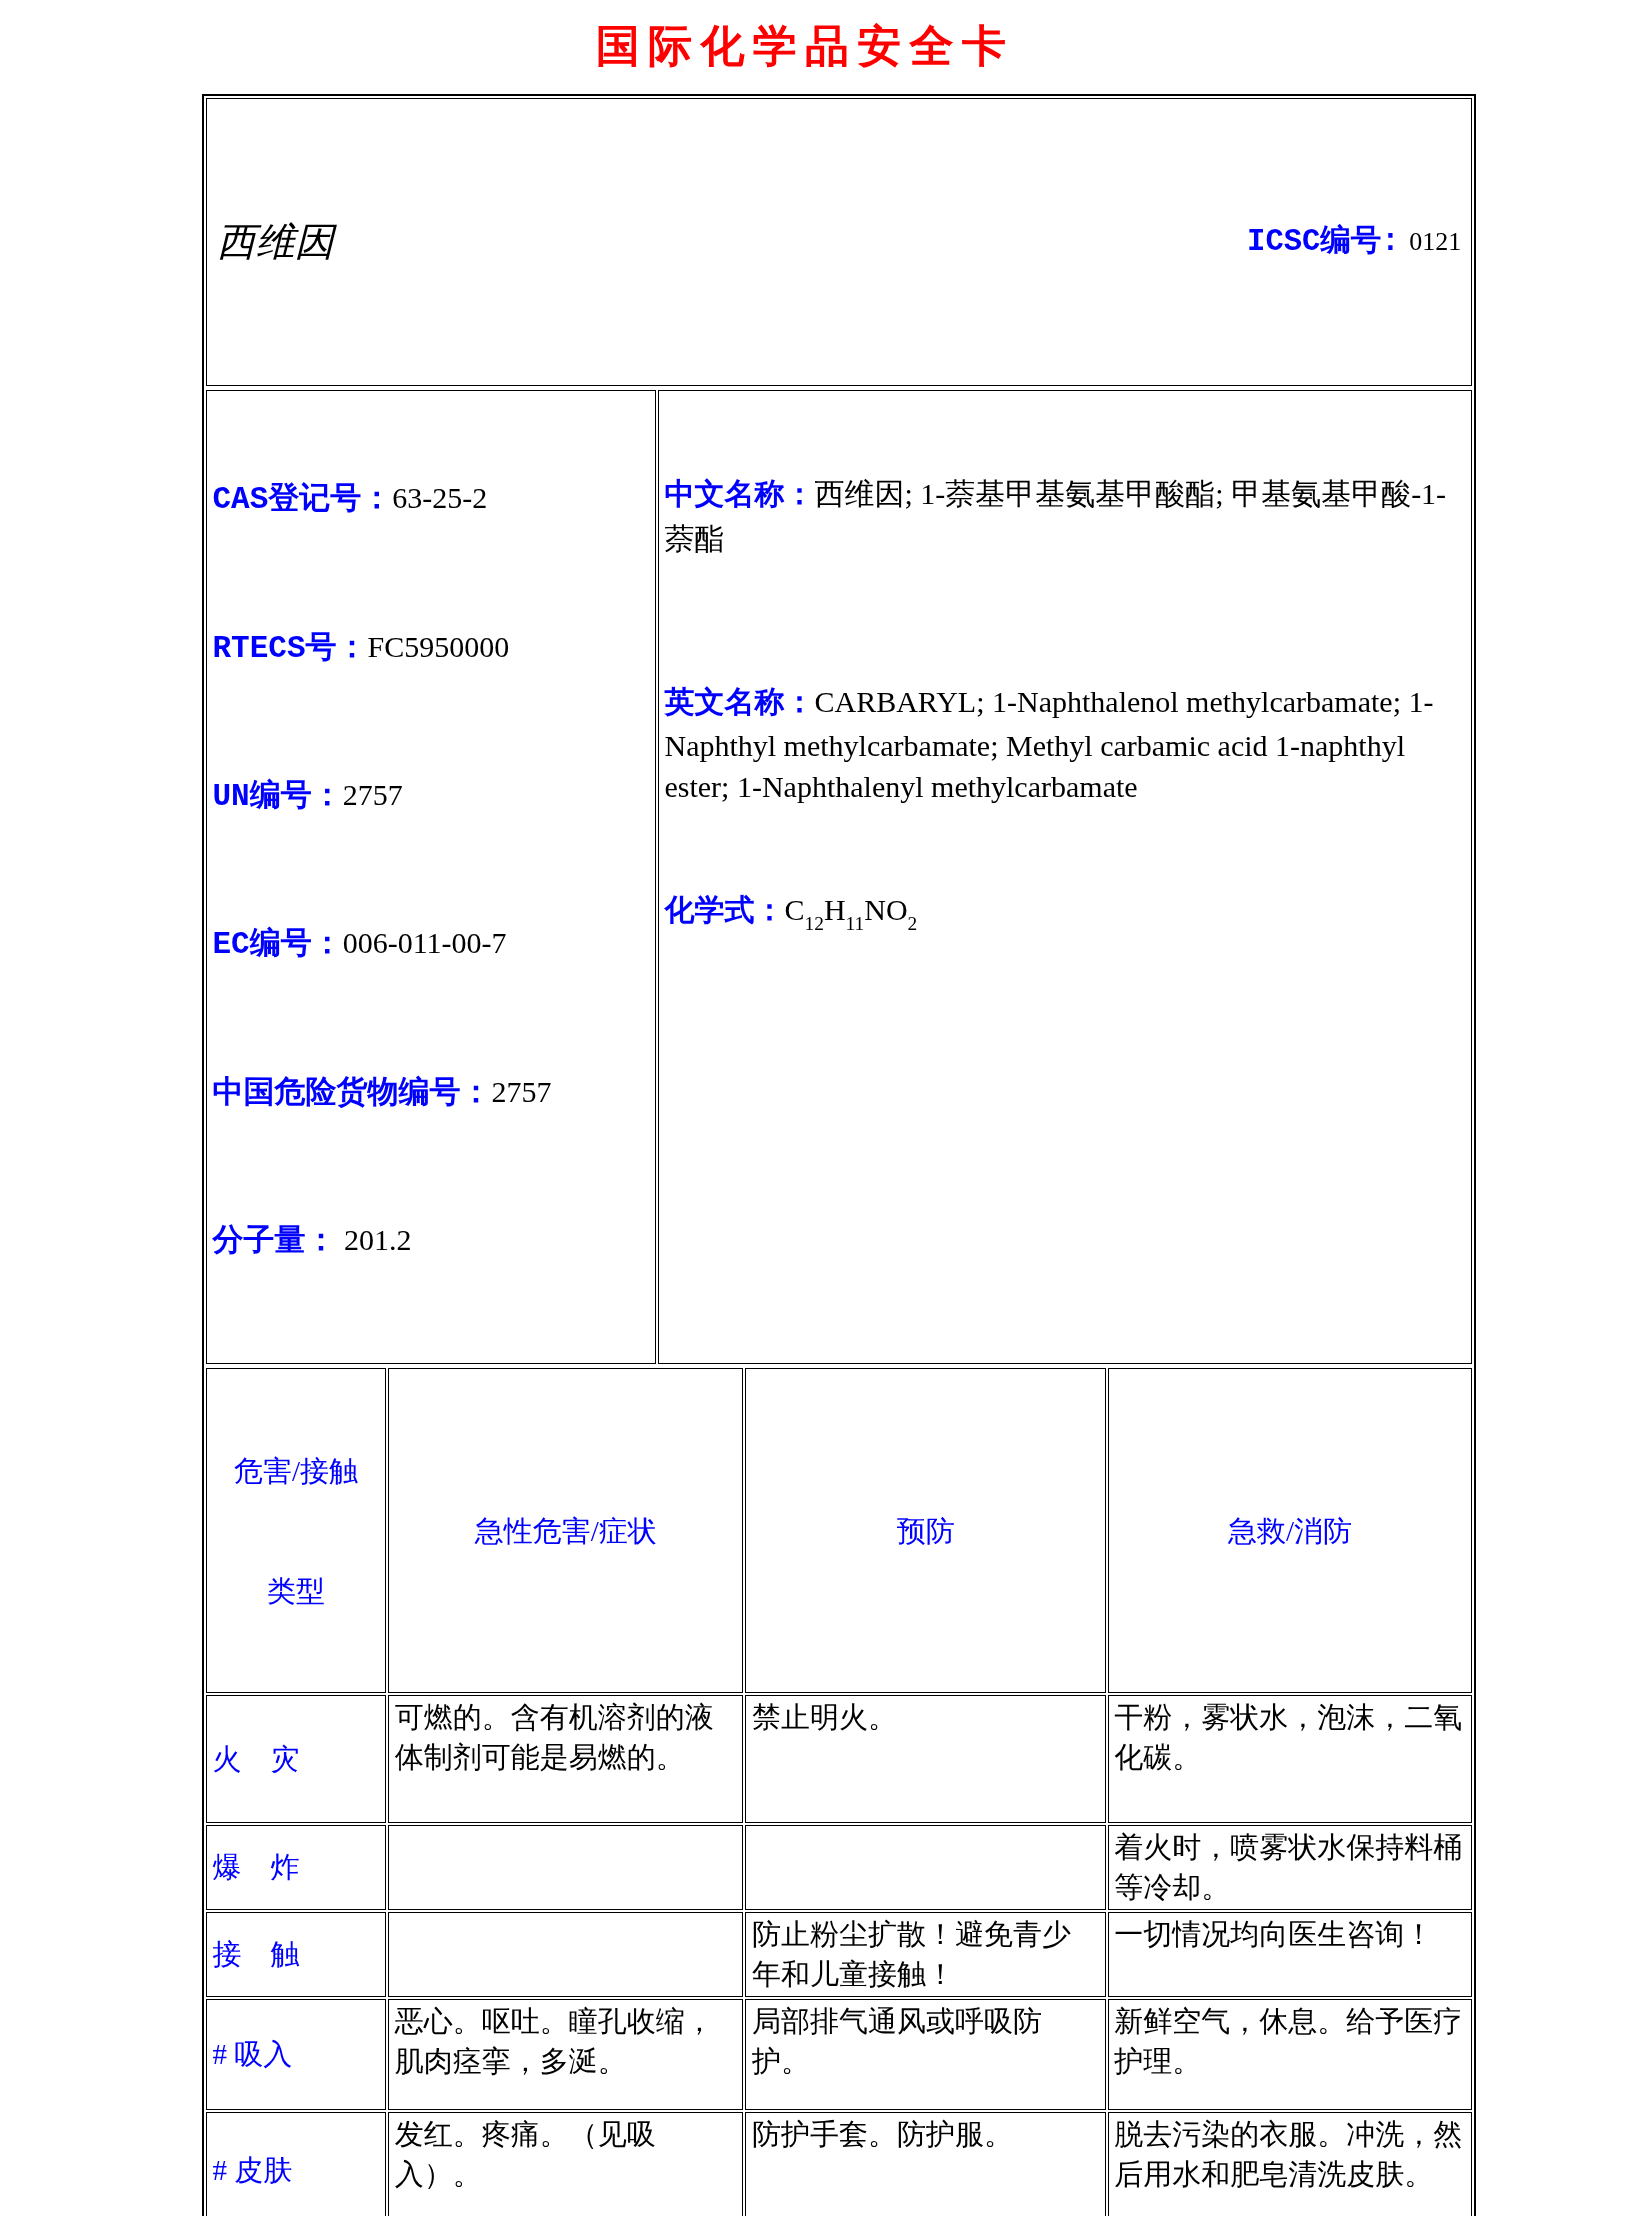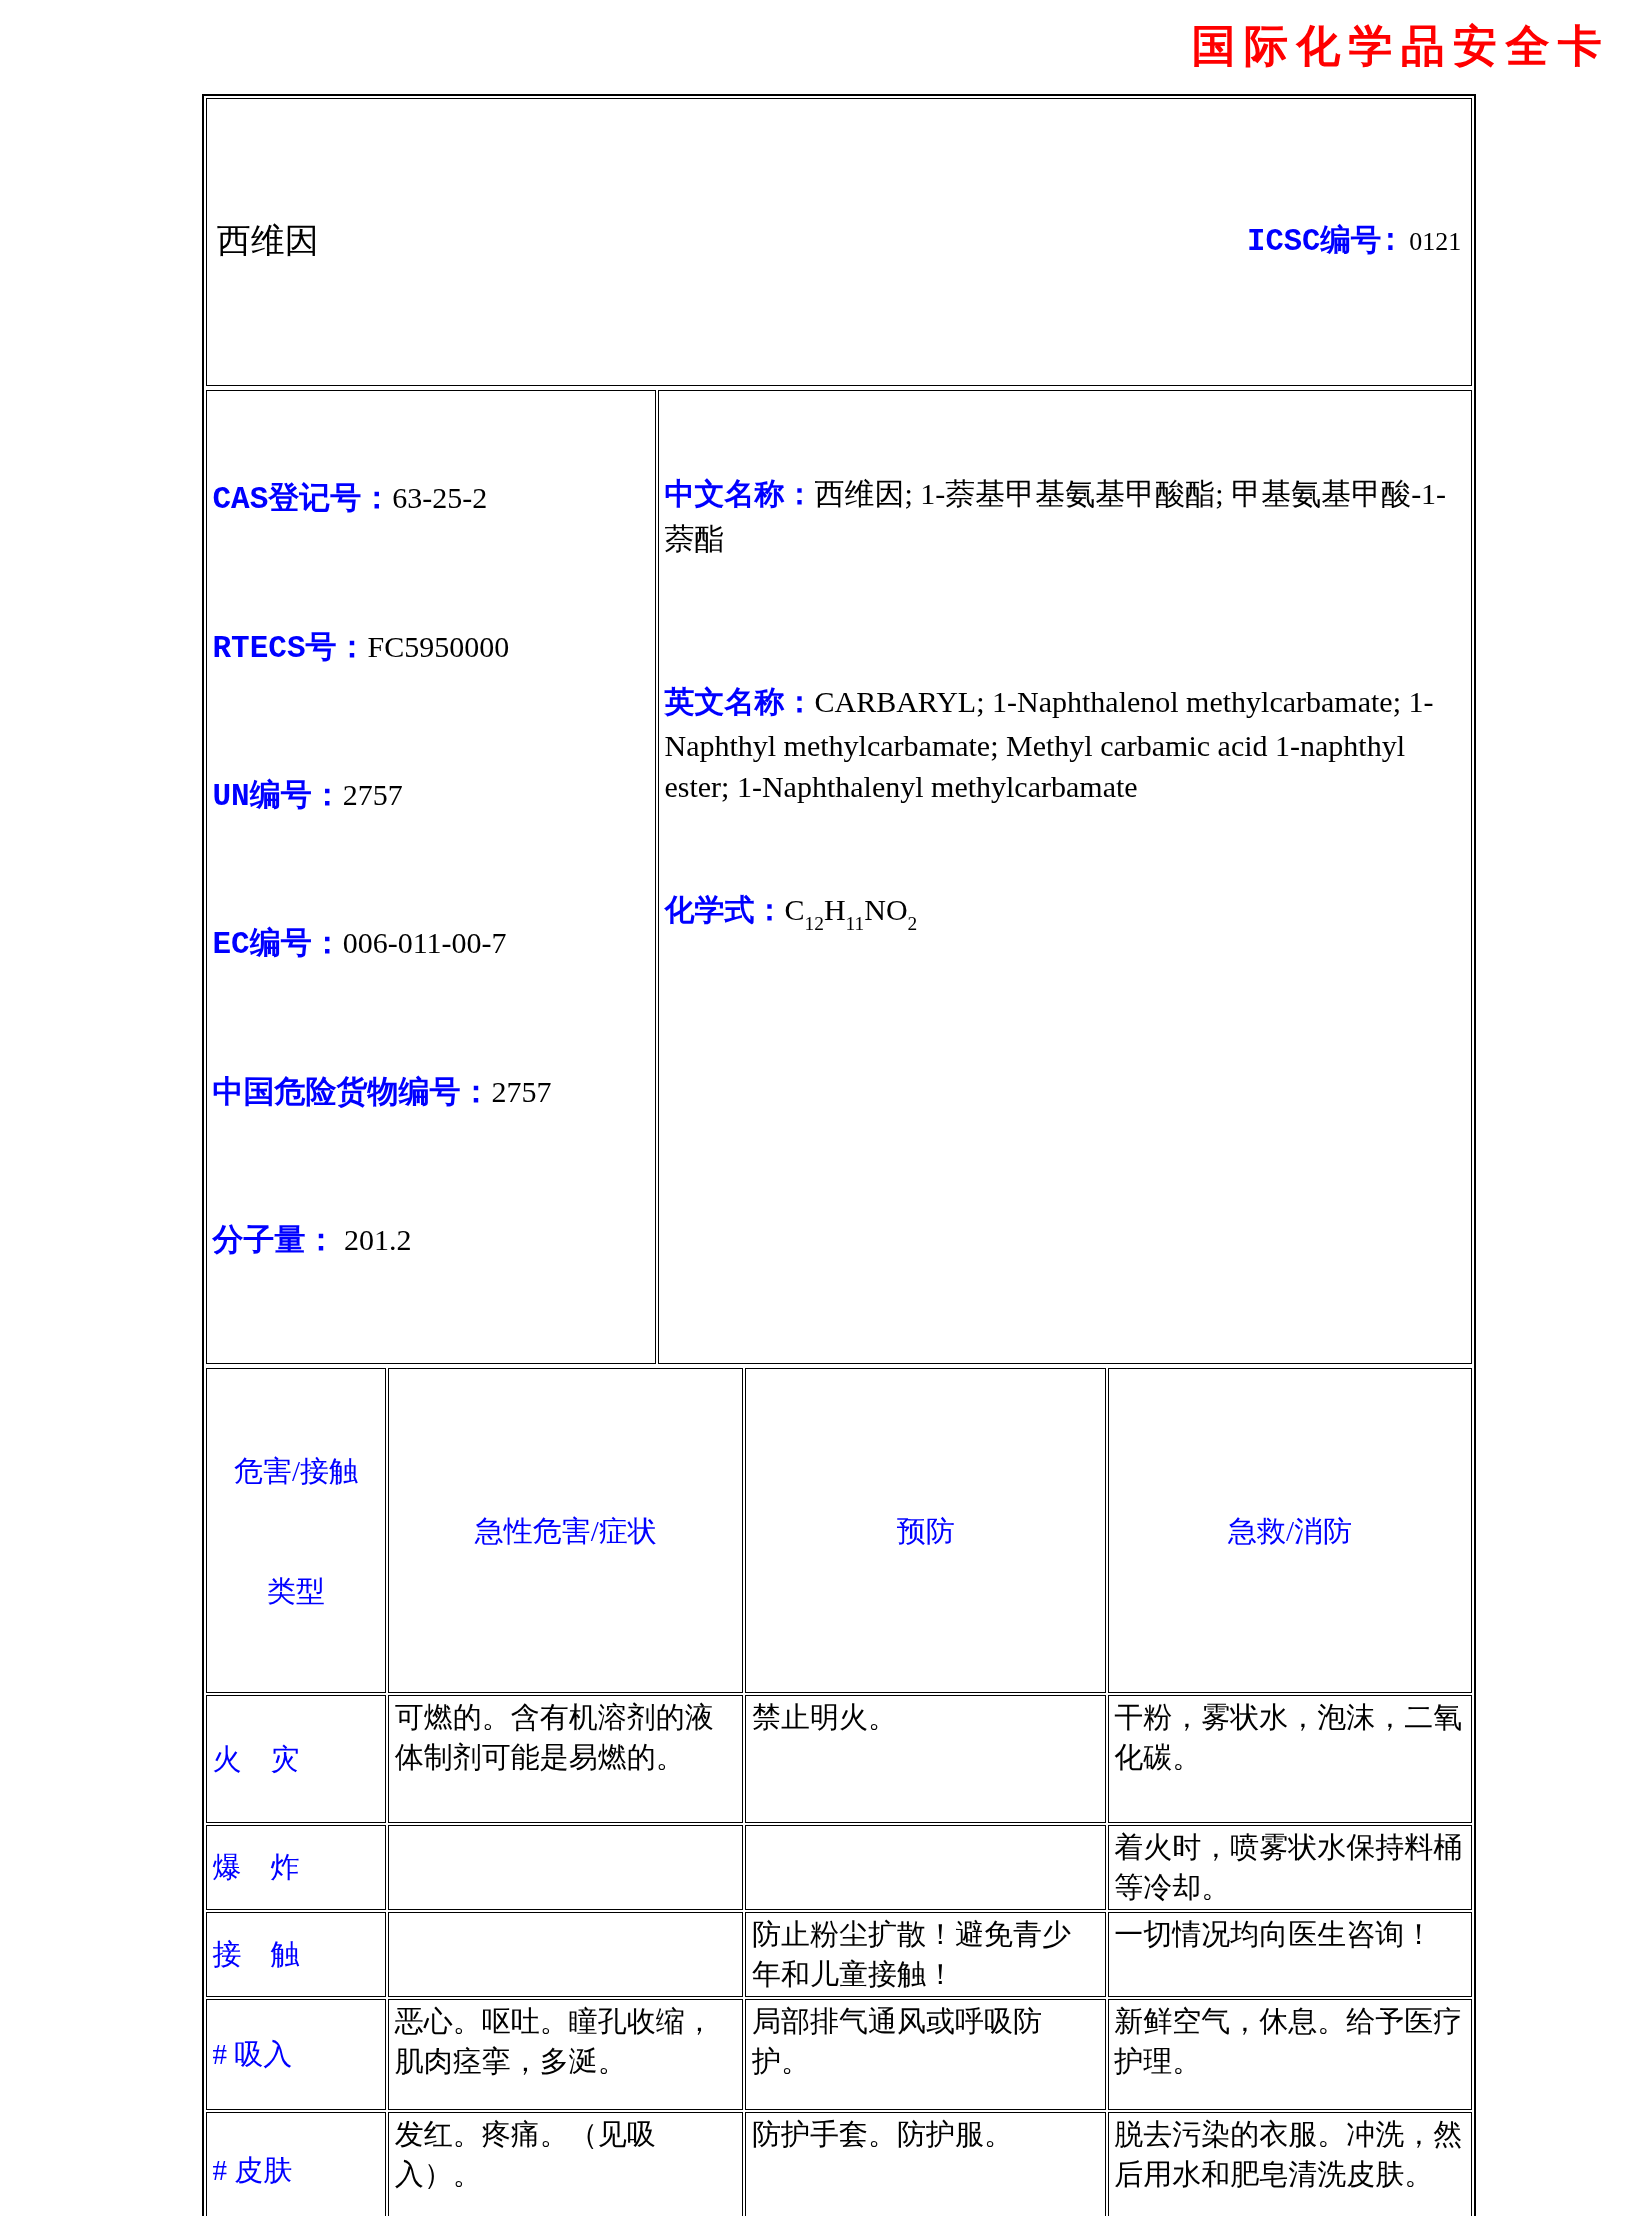--- a/index.html
+++ b/index.html
@@ -1,35 +1,35 @@
 <!DOCTYPE html>
 <html style="font-size:11px"><head>
 <meta charset="utf-8">
 <style>
   html,body{margin:0;padding:0;background:#ffffff;}
   body{width:1646px;min-height:2216px;position:relative;
        font-family:"Liberation Serif","DejaVu Serif",serif;color:#000;}
 
-  .main-title{width:1610px;text-align:right;padding-top:16.6px;
+  .main-title{width:1610px;text-align:center;padding-top:16.6px;
     font-size:44px;font-weight:bold;letter-spacing:8.3px;
     font-family:"Liberation Serif","DejaVu Serif",serif;}
 
   .card{margin:18px 0 0 202px;width:1270px;border:2.8px solid #000;background:#fff;}
 
   table.sec{width:100%;border-collapse:separate;border-spacing:2.1px;table-layout:fixed;}
   table.sec td, table.sec th{border:1.4px solid #000;background:#fff;vertical-align:top;
     padding:1.4px 5.5px;font-size:29px;line-height:1.38;white-space:pre-wrap;
     font-family:"Liberation Serif","DejaVu Serif",serif;font-weight:normal;text-align:left;}
 
   .blue, .lbl{color:#0000FF;font-weight:bold;
     font-family:Liberation Mono, monospace;}
 
   
   .titlebar{display:flex;justify-content:space-between;align-items:center;height:100%;padding:0 4.2px;}
-  .subst{font-size:34px;}
+  .subst{font-size:39px;font-style:italic;}
   .icsc-val{font-size:26px;}
   .icsc-lab{font-size:30.5px;margin-right:9.7px;}
 
   
   .idline{margin:5.5px 0 18px 0;font-size:30px;}
   .idline .lbl{font-size:31px;}
   .idline.mol{}
   .namep{margin:1.4px 0 0 0;font-size:30px;}
   .namep.cn{margin-bottom:40px;}
   .sub{font-size:19.4px;vertical-align:-9.7px;}

